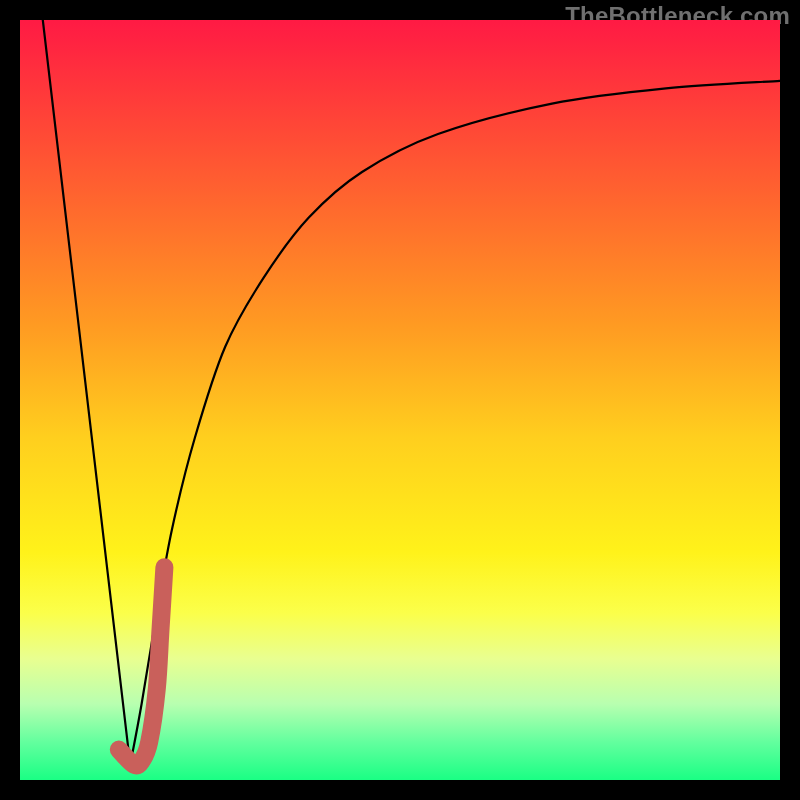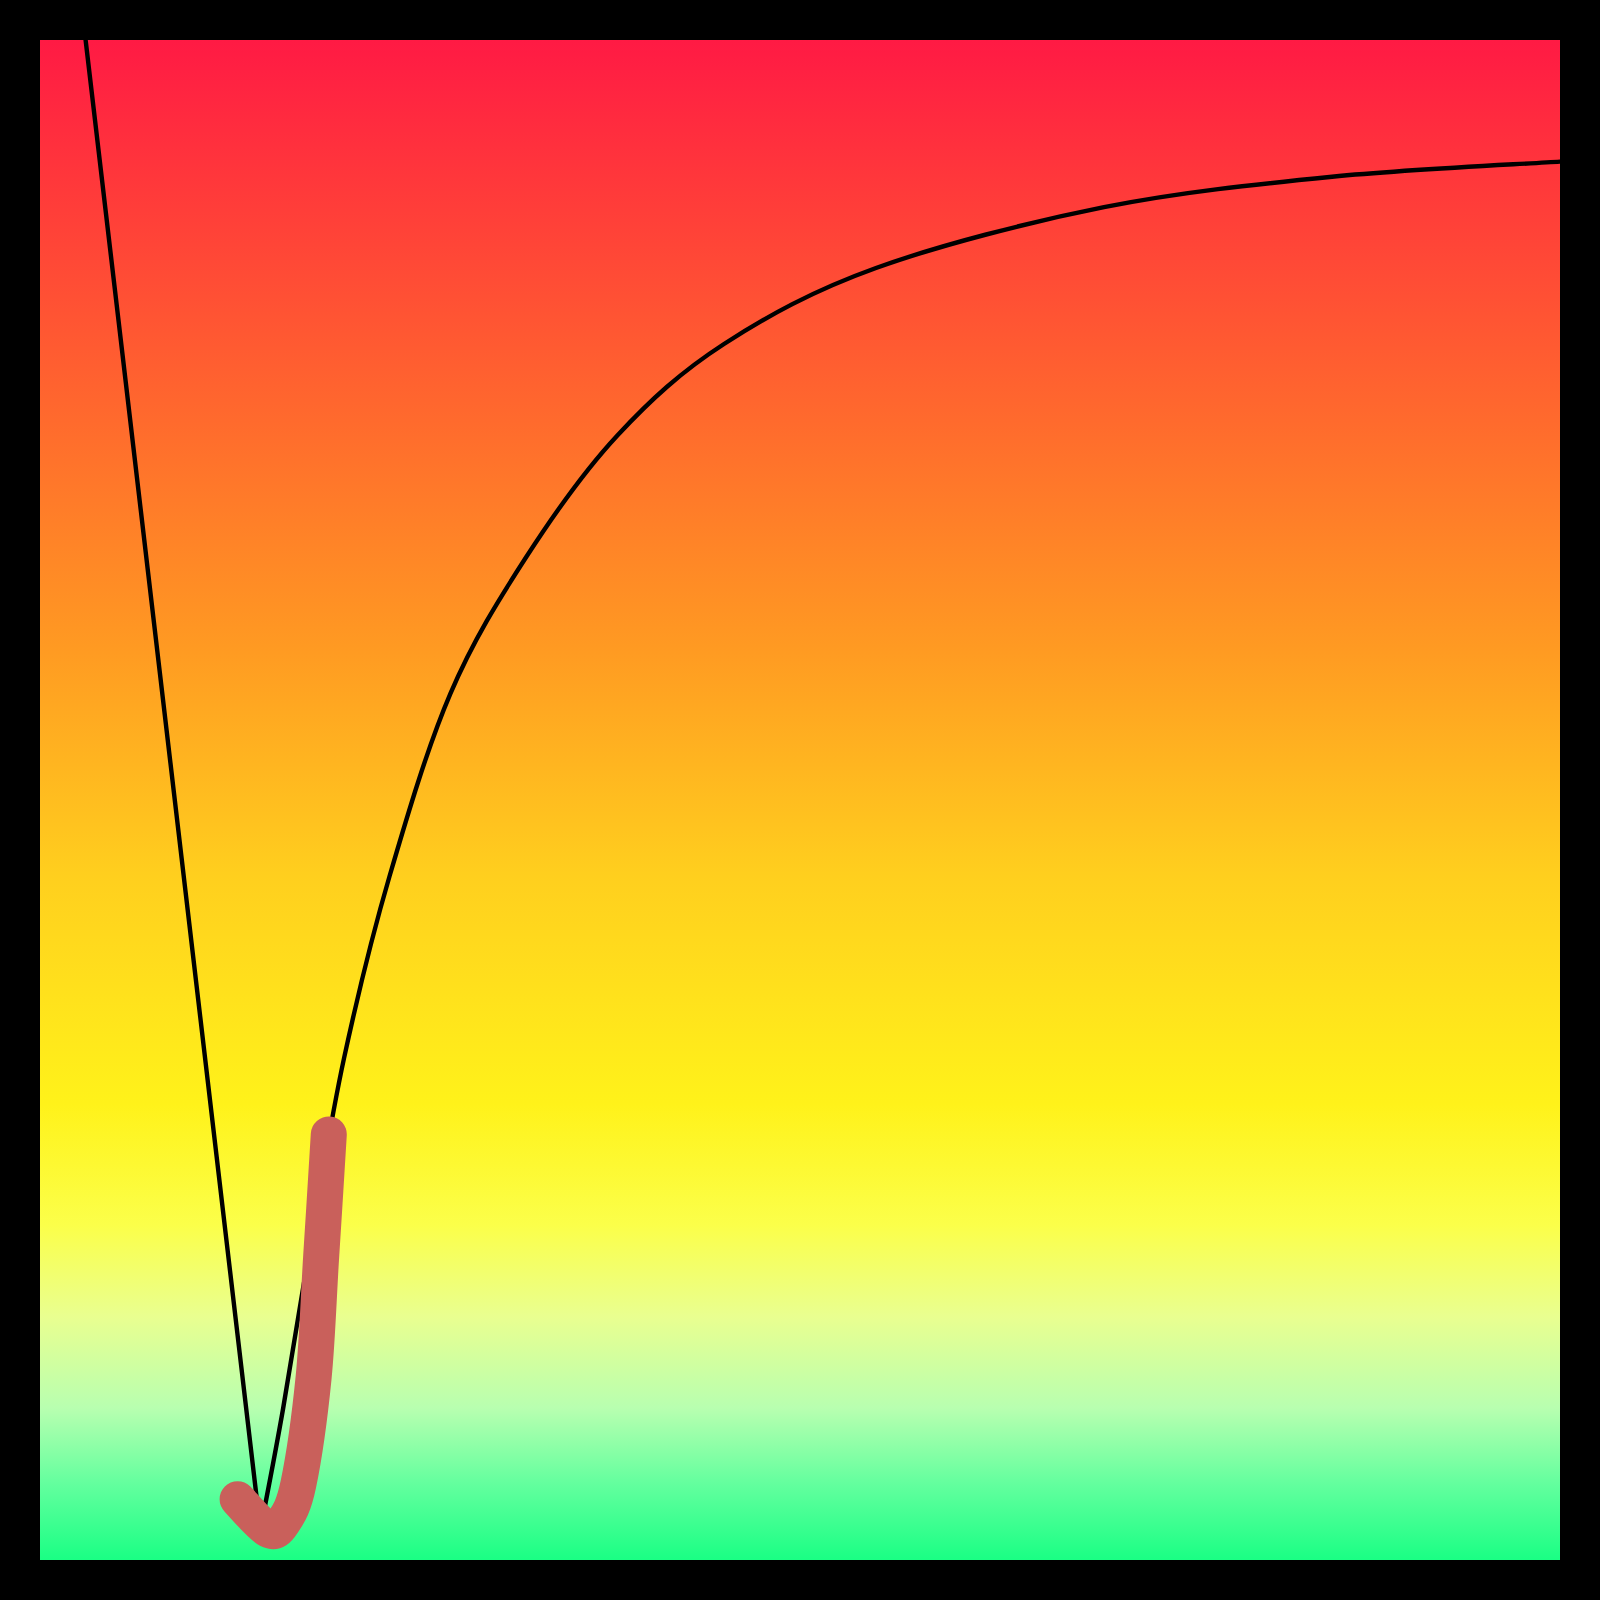--- a/index.html
+++ b/index.html
@@ -33,20 +33,21 @@
   }
   .curve-layer {
     position: absolute;
     inset: 0;
   }
 </style>
 </head>
 <body>
 
 <div class="stage">
+  <div class="watermark">TheBottleneck.com</div>
   <div class="plot">
     <svg class="gradient-bg" viewBox="0 0 760 760" preserveAspectRatio="none">
       <defs>
         <linearGradient id="bg-grad" x1="0" y1="0" x2="0" y2="1">
             <stop offset="0.0%" stop-color="#ff1a44"></stop>
             <stop offset="10.0%" stop-color="#ff3a3a"></stop>
             <stop offset="25.0%" stop-color="#ff6a2d"></stop>
             <stop offset="40.0%" stop-color="#ff9a22"></stop>
             <stop offset="55.0%" stop-color="#ffcf1e"></stop>
             <stop offset="70.0%" stop-color="#fff21a"></stop>

